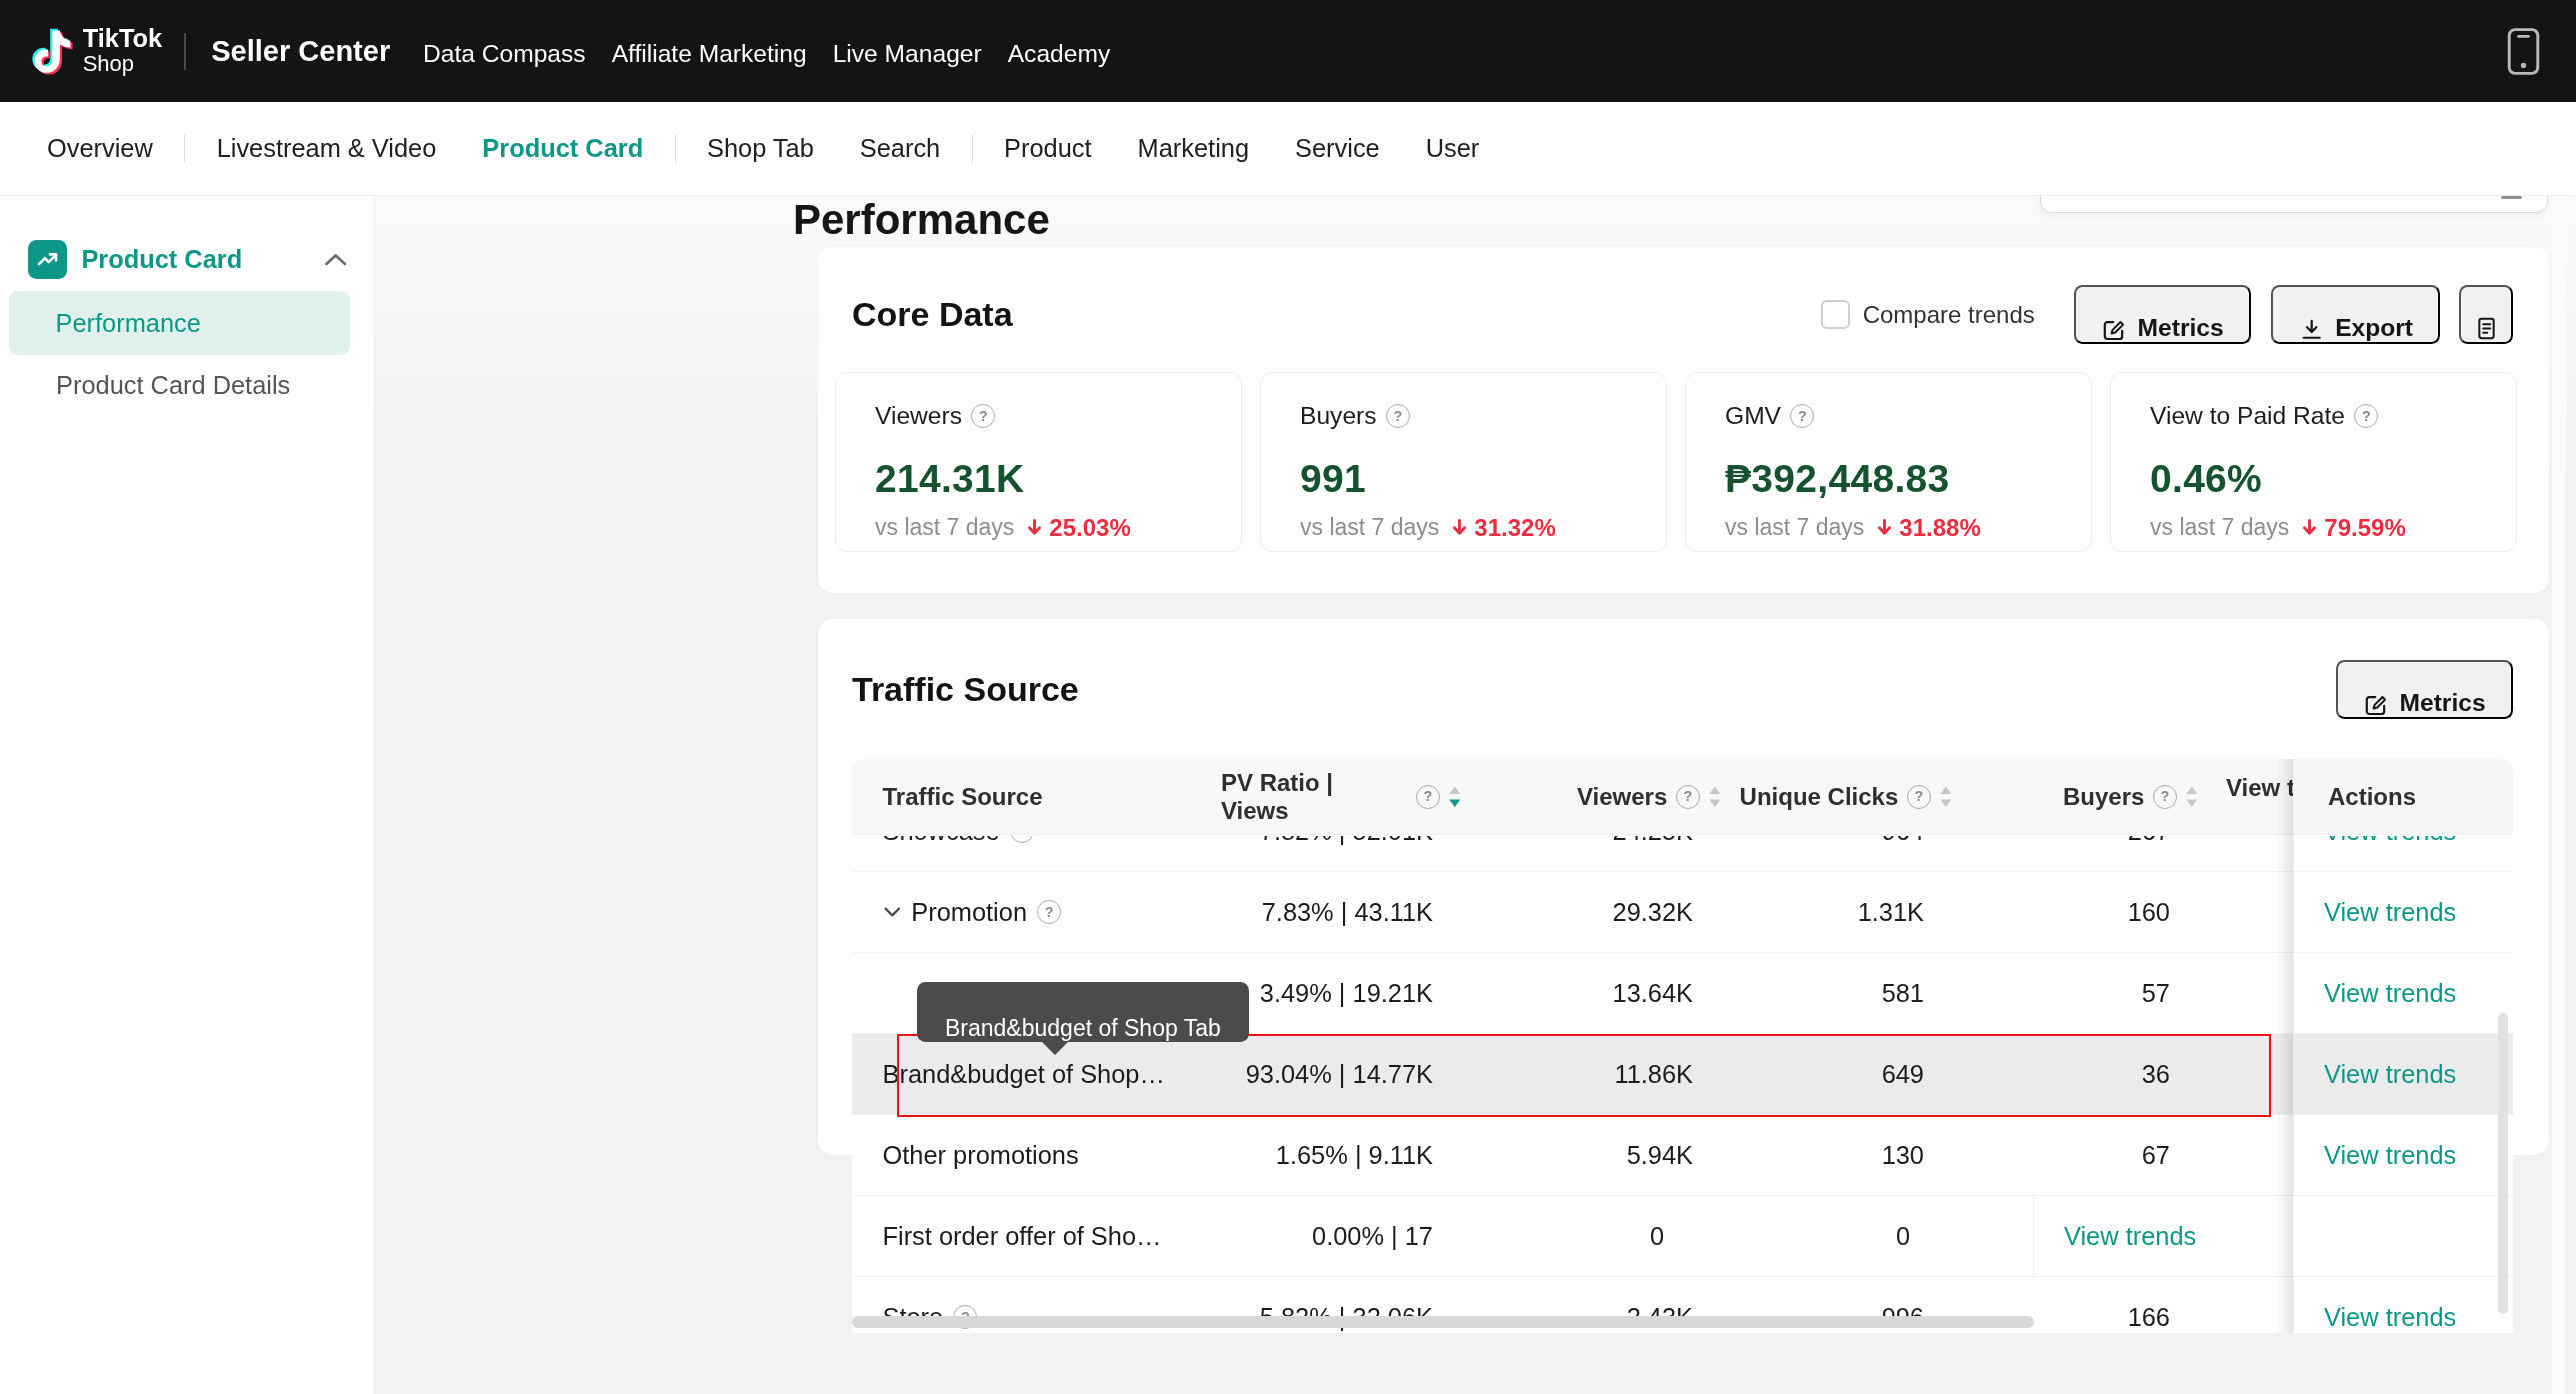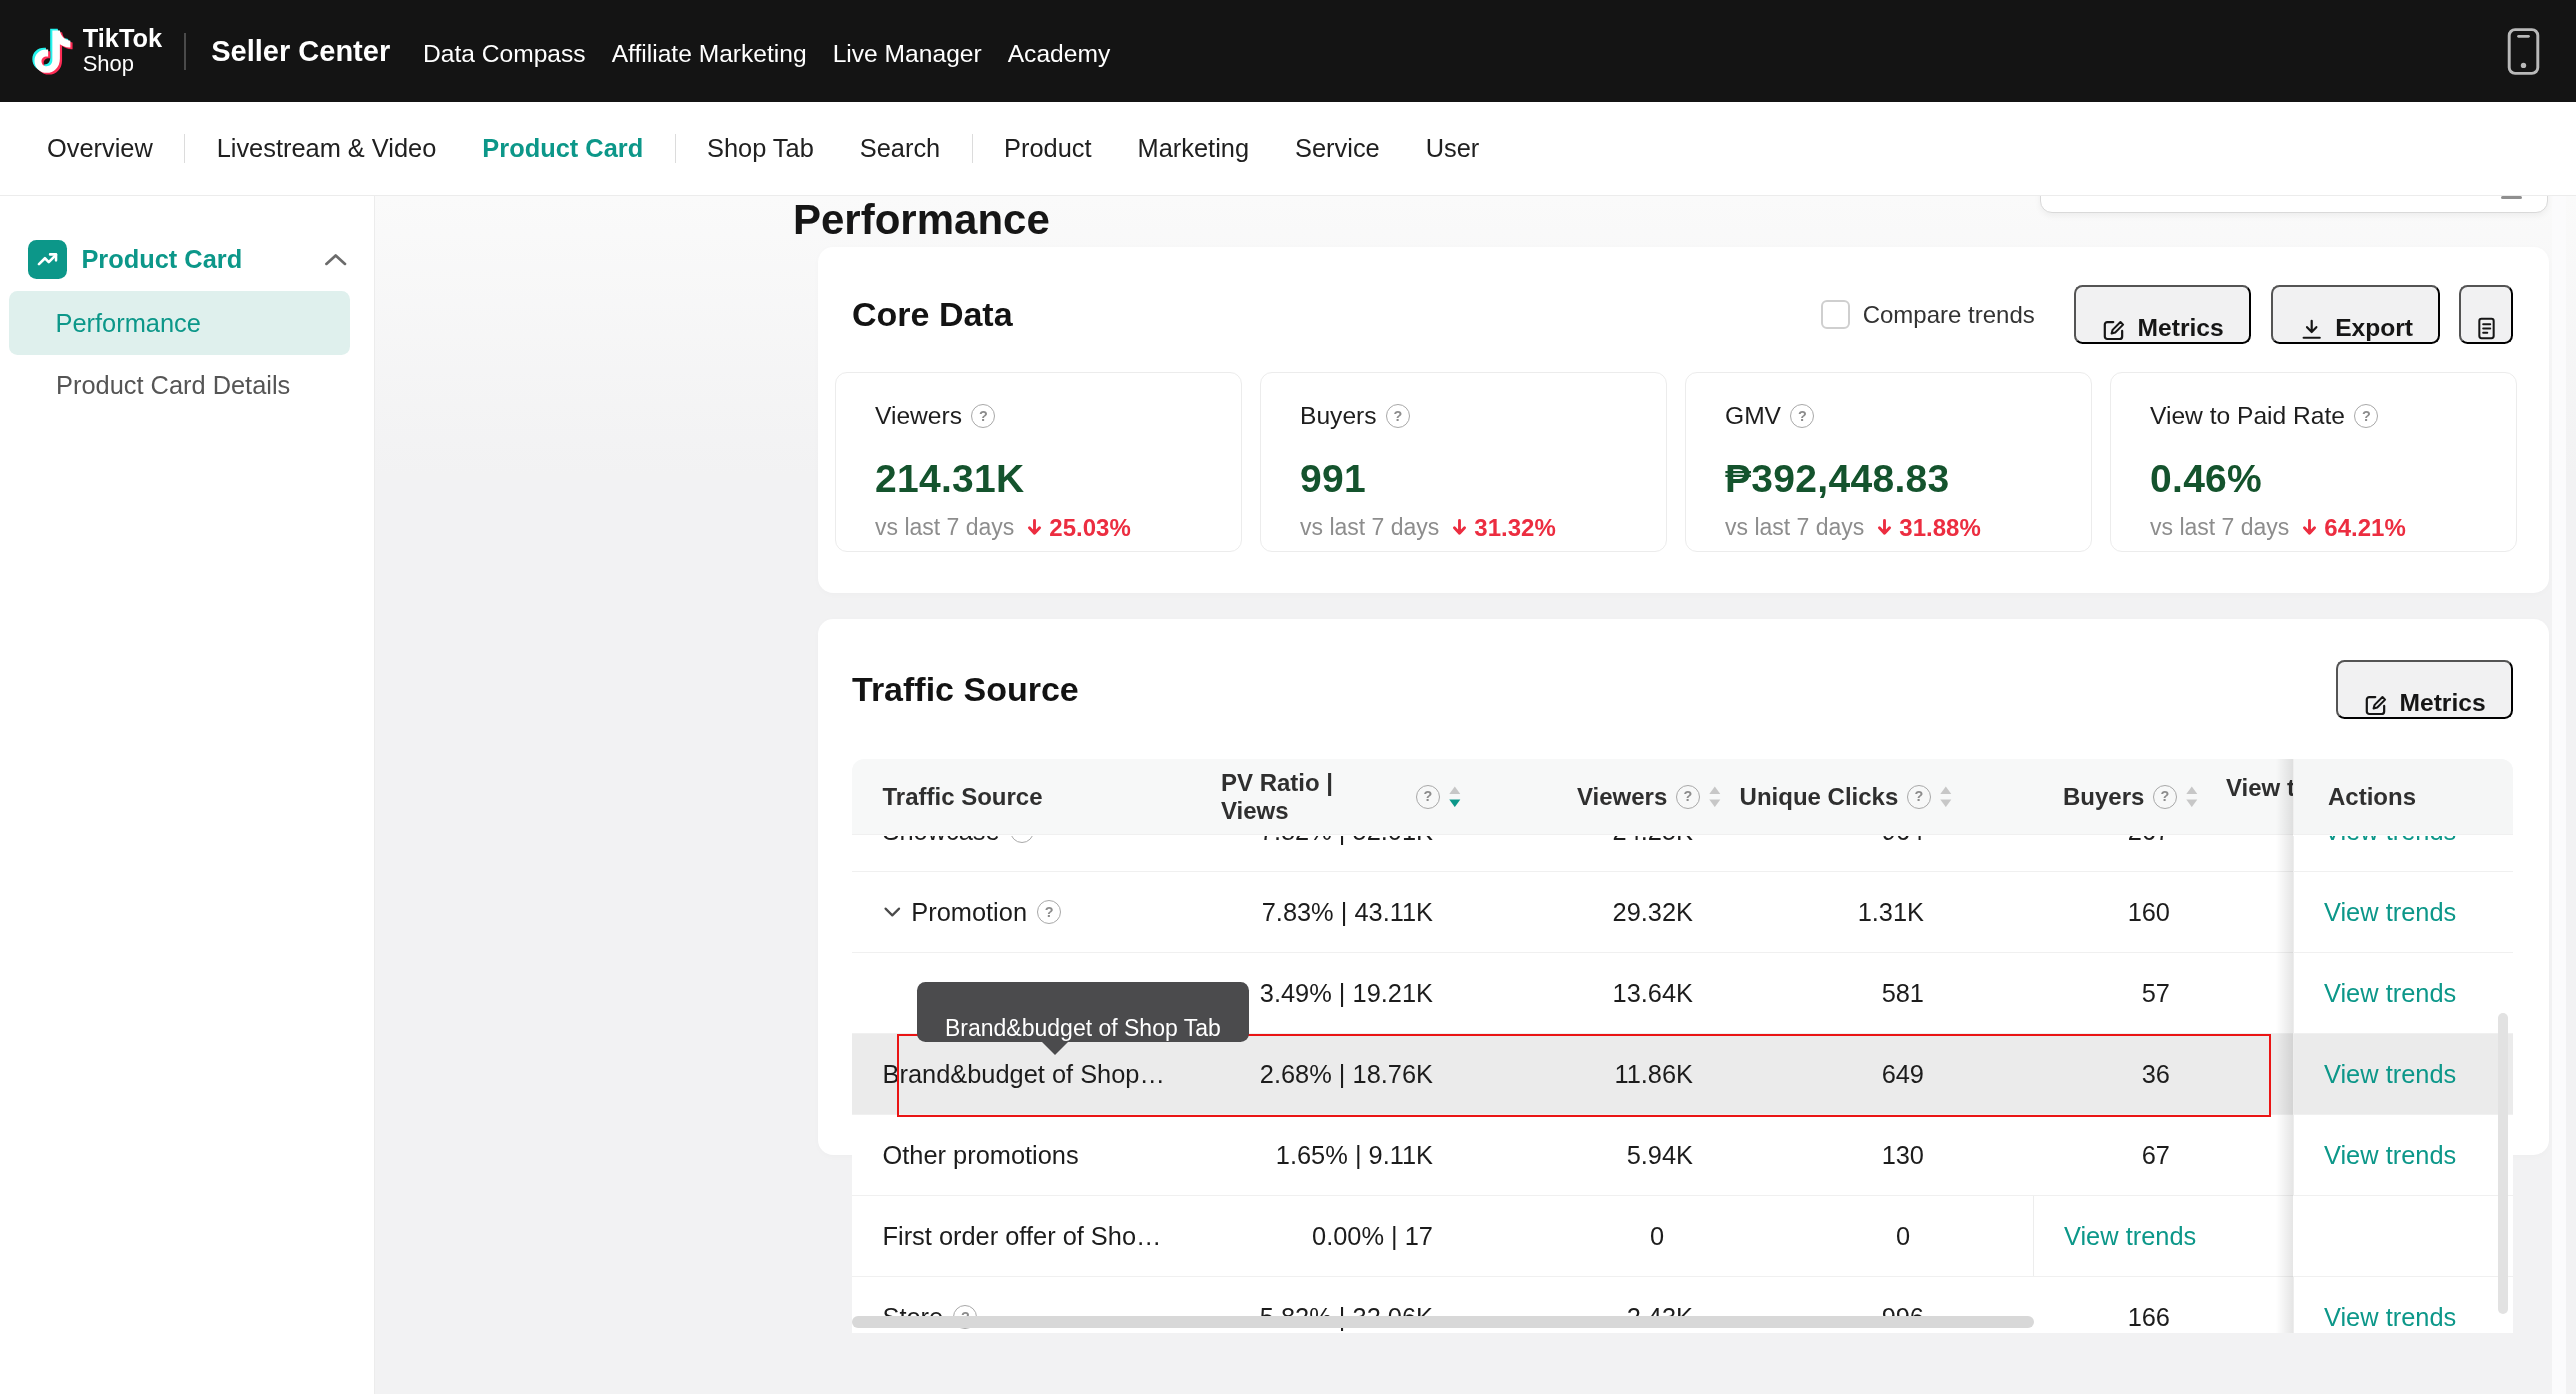--- a/index.html
+++ b/index.html
@@ -291,21 +291,21 @@
             <span class="q">?</span>
           </div>
           <div class="mcard-value">0.46%</div>
           <div class="mcard-foot">
             <span class="mcard-vs">vs last 7 days</span>
             <span>
               <svg width="17" height="20.3" viewBox="0 0 20 24" fill="none">
                 <path d="M10 3v13.5M4 11.5l6 6.5 6-6.5" stroke="#ec2d40" stroke-width="3.4" stroke-linecap="round" stroke-linejoin="round"></path>
               </svg>
             </span>
-            <span class="mcard-delta">64.21%</span>
+            <span class="mcard-delta">79.59%</span>
           </div>
         </div>
       </div>
   </section>
 
   <section class="card card-traffic">
     <div class="card-head" style="top:41px">
       <h2 class="card-title">Traffic Source</h2>
       <button class="btn">
         <span>
@@ -449,21 +449,21 @@
               <div class="cell w5"></div>
               <div class="cell c-actions w6">
                 <span class="link">View trends</span>
               </div>
             </div>
             <div class="trow hl">
               <div class="cell c-name w0 child">
                 <span>Brand&amp;budget of Shop…</span>
               </div>
               <div class="cell c-num w1">
-                <span>2.68% | 18.76K</span>
+                <span>93.04% | 14.77K</span>
               </div>
               <div class="cell c-num w2">
                 <span>11.86K</span>
               </div>
               <div class="cell c-num w3">
                 <span>649</span>
               </div>
               <div class="cell c-num w4">
                 <span>36</span>
               </div>

